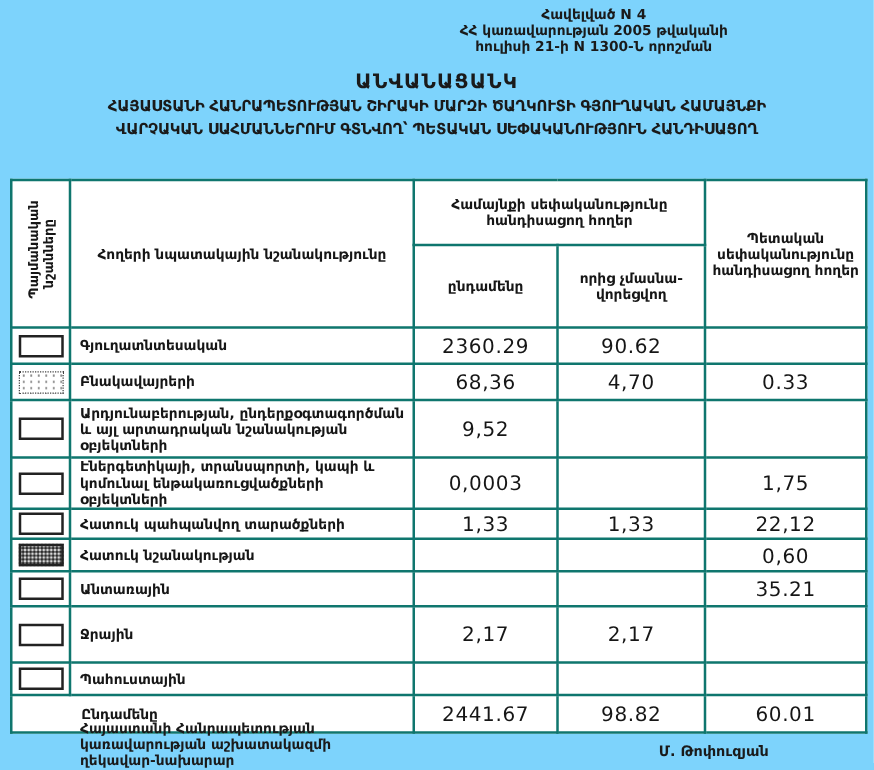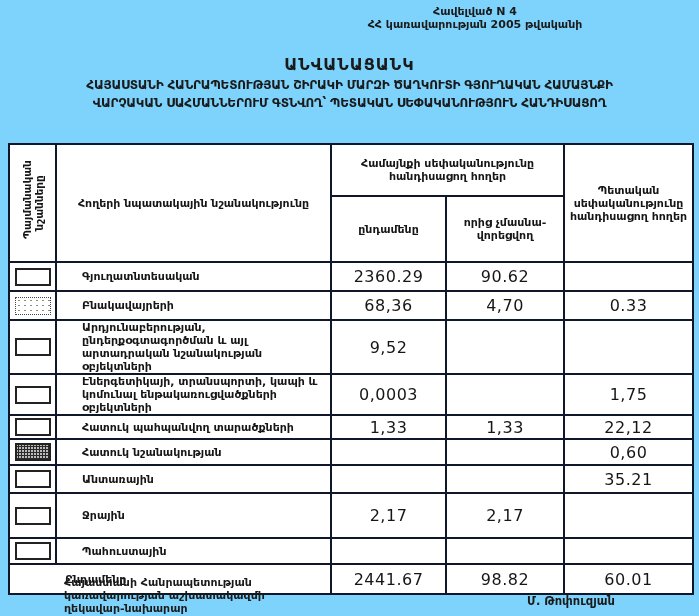--- a/index.html
+++ b/index.html
@@ -24,30 +24,30 @@
   .subtitle{
     position:absolute;top:76px;left:0;width:699px;text-align:center;
     font-size:12px;font-weight:bold;line-height:18px;letter-spacing:-0.2px;
   }
 
   
   .tbl-wrap{position:absolute;top:143px;left:8px;}
   table{border-collapse:collapse;table-layout:fixed;width:684px;background:#fff;}
   col.c1{width:47px;}col.c2{width:275px;}col.c3{width:115px;}col.c4{width:118px;}col.c5{width:129px;}
   th,td{
-    border:2px solid #0f172a;padding:0 4px;vertical-align:middle;
+    border:2px solid #0f766e;padding:0 4px;vertical-align:middle;
     font-size:11px;font-weight:bold;color:#161616;overflow:hidden;
   }
   thead th{text-align:center;line-height:13px;font-size:11px;}
   tr.hrow1{height:52px;}
   tr.hrow2{height:66px;}
   .vwrap{display:flex;align-items:center;justify-content:center;height:116px;}
   .vtext{transform:rotate(-90deg);width:72px;text-align:center;font-size:10.5px;line-height:12px;white-space:normal;}
 
-  td.purpose{text-align:left;padding-left:25px;line-height:13px;}
+  td.purpose{text-align:left;padding-left:7px;line-height:13px;}
   td.num{text-align:center;font-weight:normal;font-size:16px;letter-spacing:0.5px;font-family:"DejaVu Sans",sans-serif;}
   td.symcell{text-align:center;padding:0;}
 
   tr.r1{height:29px;} tr.r2{height:29px;} tr.r3{height:46px;} tr.r4{height:36px;}
   tr.r5{height:24px;} tr.r6{height:26px;} tr.r7{height:28px;} tr.r8{height:45px;}
   tr.r9{height:26px;} tr.rt{height:30px;}
 
   .sym{
     display:inline-block;width:36px;height:18px;
     border:2px solid #222;background:#fff;vertical-align:middle;box-sizing:border-box;
@@ -74,20 +74,21 @@
   }
 </style>
 </head>
 <body>
 
 <div class="page">
 
   <div class="annex">
     <div>Հավելված N 4</div>
     <div>ՀՀ կառավարության 2005 թվականի</div>
+    <div>հուլիսի 21-ի N 1300-Ն որոշման</div>
   </div>
 
   <div class="doc-title">ԱՆՎԱՆԱՑԱՆԿ</div>
 
   <div class="subtitle">
     <div>ՀԱՅԱՍՏԱՆԻ ՀԱՆՐԱՊԵՏՈՒԹՅԱՆ ՇԻՐԱԿԻ ՄԱՐԶԻ ԾԱՂԿՈՒՏԻ ԳՅՈՒՂԱԿԱՆ ՀԱՄԱՅՆՔԻ</div>
     <div>ՎԱՐՉԱԿԱՆ ՍԱՀՄԱՆՆԵՐՈՒՄ ԳՏՆՎՈՂ՝ ՊԵՏԱԿԱՆ ՍԵՓԱԿԱՆՈՒԹՅՈՒՆ ՀԱՆԴԻՍԱՑՈՂ</div>
   </div>
 
   <div class="tbl-wrap">

